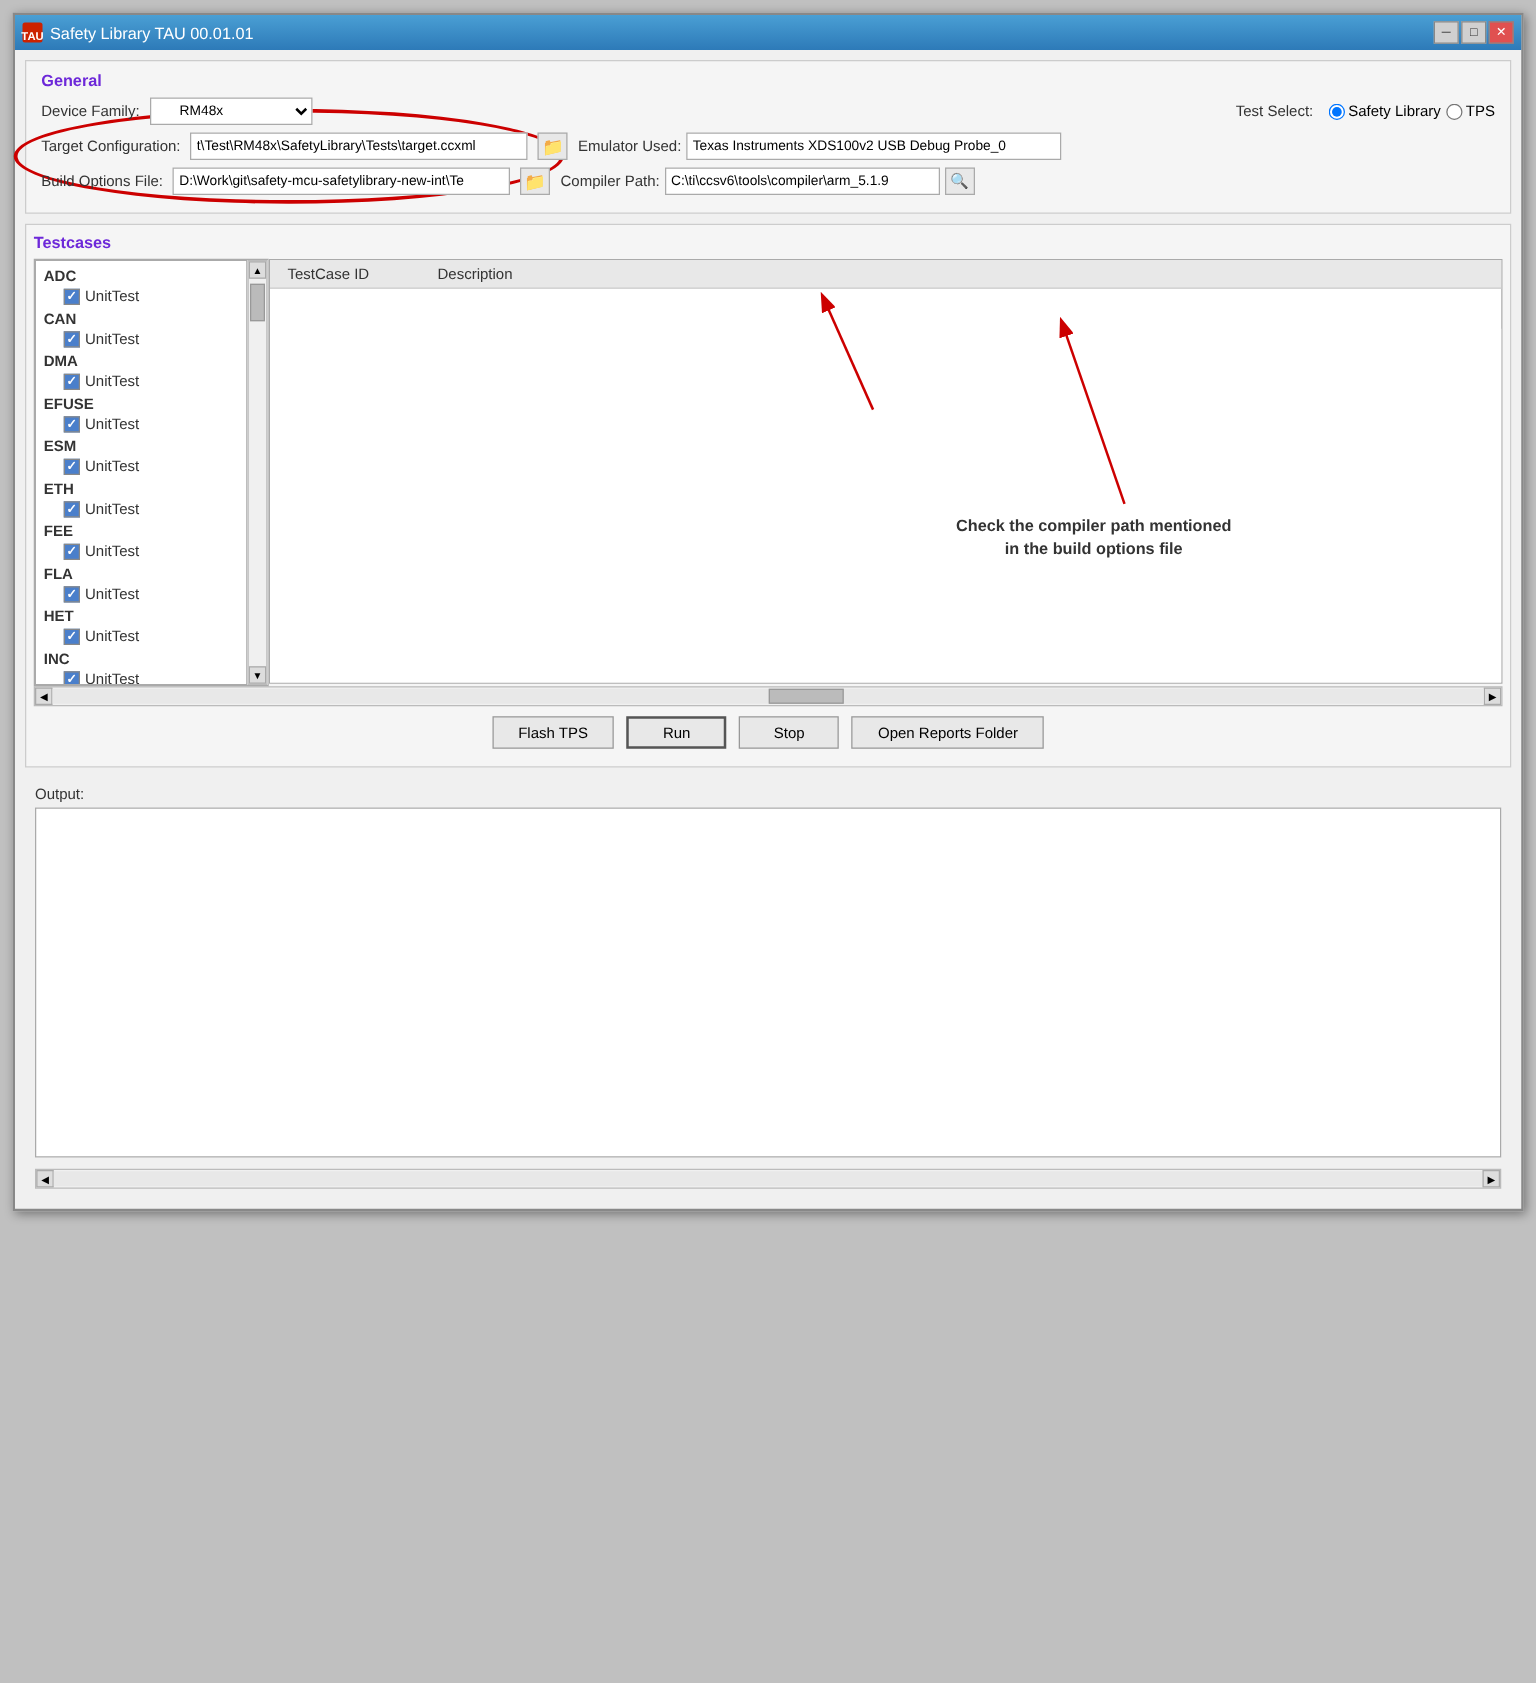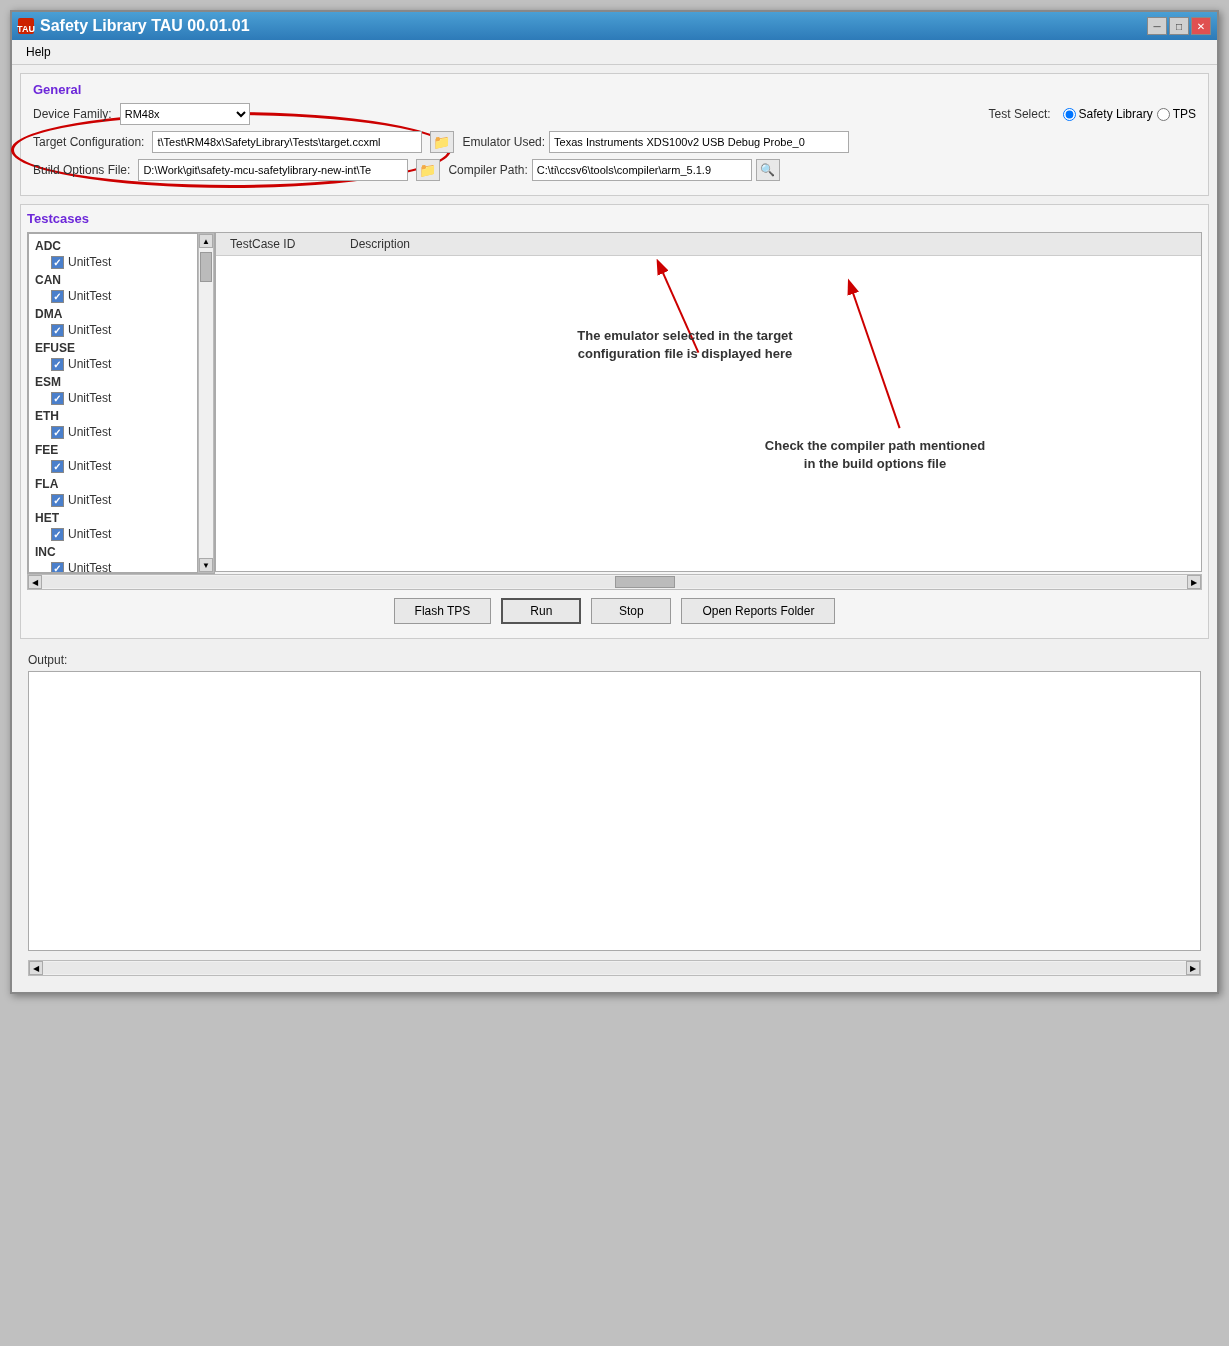--- a/index.html
+++ b/index.html
@@ -41,22 +41,22 @@
       border-radius: 2px;
       display: flex;
       align-items: flex-end;
       justify-content: center;
       font-size: 9px;
       font-weight: bold;
       color: white;
     }
 
     .title-bar-title {
-      font-size: 16px;
-      font-weight: bold;
+      font-size: 13px;
+      font-weight: normal;
     }
 
     .title-bar-controls {
       display: flex;
       gap: 2px;
     }
 
     .title-btn {
       width: 20px;
       height: 18px;
@@ -124,21 +124,21 @@
       font-size: 11px;
       height: 22px;
     }
 
     .device-family-select {
       width: 130px;
       height: 22px;
       border: 1px solid #aaa;
       background: white;
       font-size: 11px;
-      padding: 1px 0;
+      padding: 1px 19px;
     }
 
     .target-config-input {
       width: 270px;
     }
 
     .build-options-input {
       width: 270px;
     }
 
@@ -475,23 +475,20 @@
       </div>
       <span class="title-bar-title">Safety Library TAU 00.01.01</span>
     </div>
     <div class="title-bar-controls">
       <div class="title-btn">─</div>
       <div class="title-btn">□</div>
       <div class="title-btn close-btn">✕</div>
     </div>
   </div>
 
-  <div class="menu-bar">
-    <span class="menu-item">Help</span>
-  </div>
 
   <div class="main-content">
 
     <div class="general-section">
       <div class="section-label">General</div>
 
       <div class="oval-annotation"></div>
 
       <div class="general-form-area">
 
@@ -656,24 +653,20 @@
             <line x1="380" y1="120" x2="340" y2="30" stroke="#cc0000" stroke-width="2" marker-end="url(#arrowhead)"></line>
 
             <line x1="580" y1="195" x2="530" y2="50" stroke="#cc0000" stroke-width="2" marker-end="url(#arrowhead)"></line>
             <defs>
               <marker id="arrowhead" markerWidth="8" markerHeight="6" refX="6" refY="3" orient="auto">
                 <polygon points="0 0, 8 3, 0 6" fill="#cc0000"></polygon>
               </marker>
             </defs>
           </svg>
 
-          <div class="annotation-text-1">
-            <span>The emulator selected in the target</span><br>
-            <span>configuration file is displayed here</span>
-          </div>
 
           <div class="annotation-text-2">
             <span>Check the compiler path mentioned</span><br>
             <span>in the build options file</span>
           </div>
         </div>
       </div>
 
       <div class="horizontal-scrollbar">
         <div class="hscroll-arrow">◀</div>

